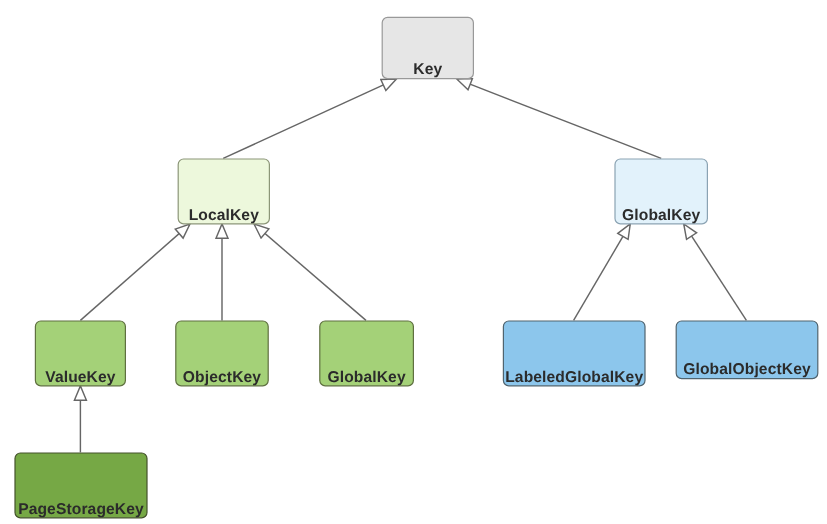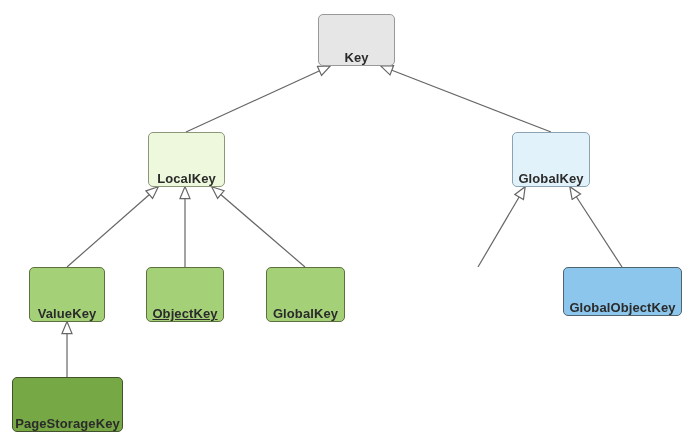--- a/index.html
+++ b/index.html
@@ -79,28 +79,31 @@
   </div>
 
   <div class="node n-value-key" style="background: rgb(164, 209, 120); border-color: rgb(95, 112, 64);">
     <span>ValueKey</span>
   </div>
 
   <div class="node n-global-key" style="background: rgb(226, 242, 251); border-color: rgb(139, 163, 179);">
     <span>GlobalKey</span>
   </div>
 
-  <div class="node n-object-key" style="background: rgb(164, 209, 120); border-color: rgb(95, 112, 64); text-decoration: underline;">
+  <div class="node n-object-key" style="background: rgb(164, 209, 120); border-color: rgb(95, 112, 64);">
     <span>ObjectKey</span>
   </div>
 
   <div class="node n-unique-key" style="background: rgb(164, 209, 120); border-color: rgb(95, 112, 64);">
     <span>GlobalKey</span>
   </div>
 
+  <div class="node n-labeled-global-key" style="background: rgb(140, 198, 236); border-color: rgb(80, 100, 111);">
+    <span>LabeledGlobalKey</span>
+  </div>
 
   <div class="node n-global-object-key" style="background: rgb(140, 198, 236); border-color: rgb(80, 100, 111);">
     <span>GlobalObjectKey</span>
   </div>
 
   <div class="node n-page-storage-key" style="background: rgb(118, 168, 69); border-color: rgb(68, 82, 44);">
     <span>PageStorageKey</span>
   </div>
 
 </div>

